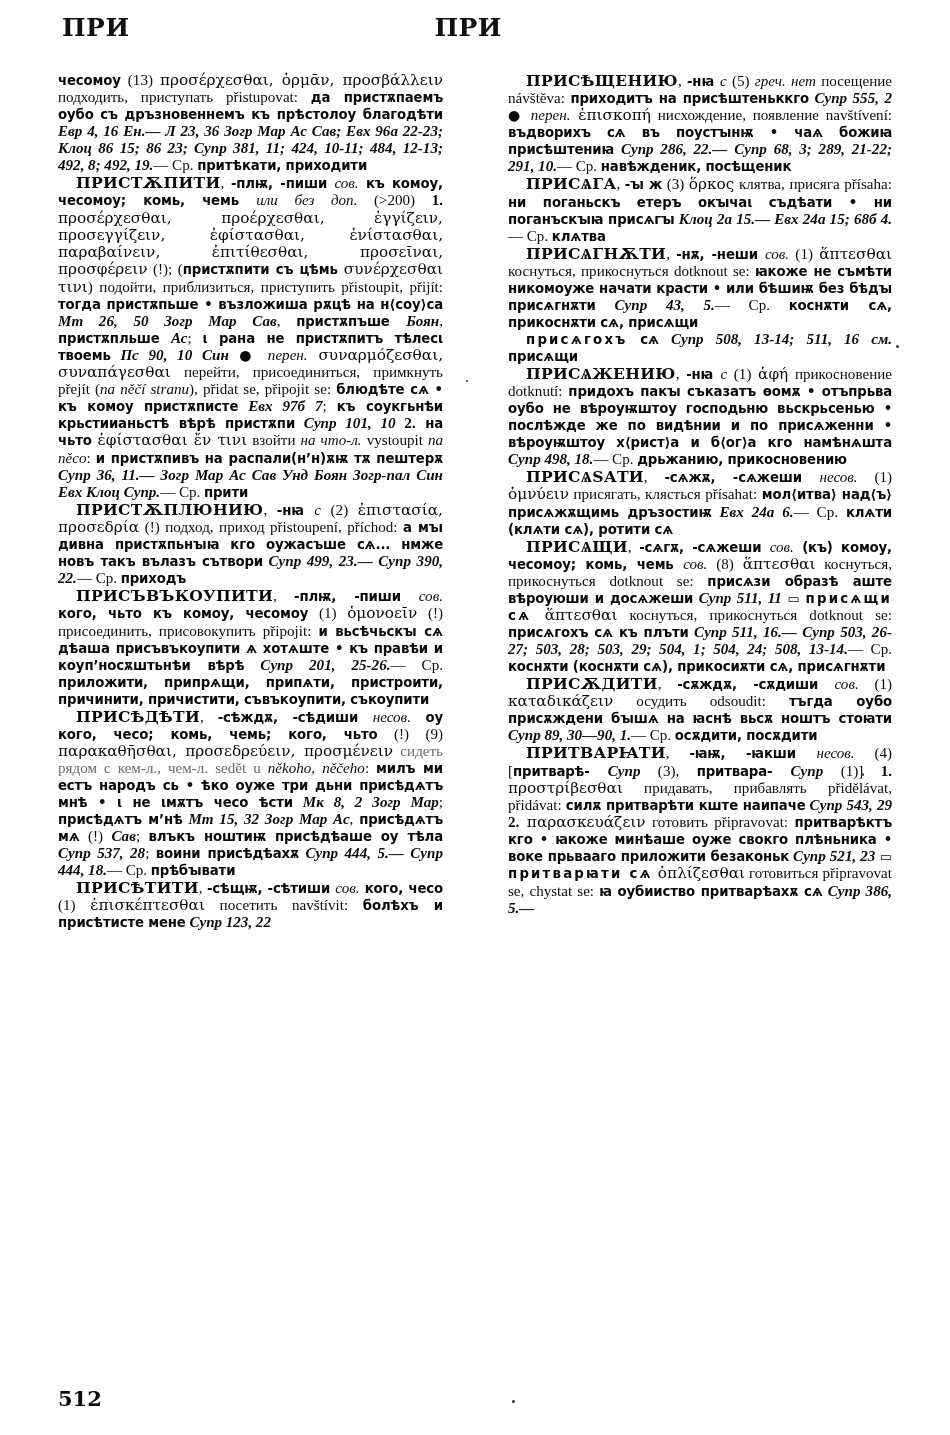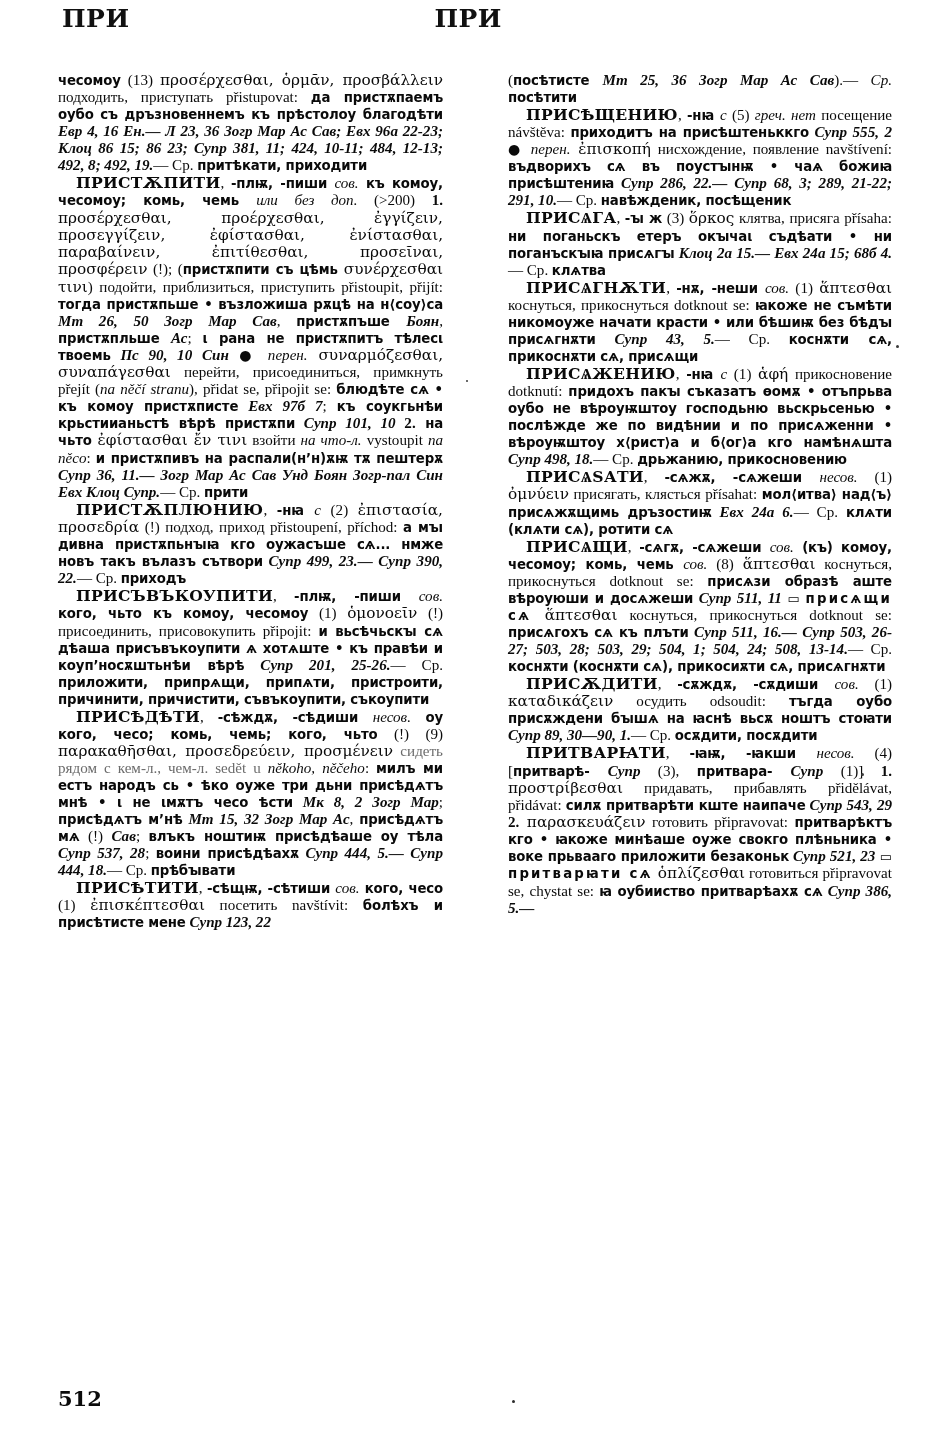--- a/index.html
+++ b/index.html
@@ -18,21 +18,21 @@
   .page {
     position: absolute;
     inset: 0;
     padding: 0;
   }
 
   
   .heads {
     display: flex;
     position: absolute;
-    top: 6px;
+    top: 15px;
     left: 0;
     width: 752px;
   }
   .head-col {
     width: 450px;
     padding-left: 62px;
     box-sizing: border-box;
   }
   .head-col.right { padding-left: 58px; }
   .running-head {
@@ -142,24 +142,24 @@
   <div class="columns">
     <div class="col left" id="col-left">
         <p class="para"><span class="cyr">чесомоу</span><span class="lat"> (13) </span><span class="gk">προσέρχεσθαι, ὁρμᾶν, προσβάλλειν</span><span class="lat"> подходить, приступать </span><span class="lat">přistupovat: </span><span class="cyr">да пристѫпаемъ оубо съ дръзновеннемъ къ прѣстолоу благодѣти</span><span class="itb"> Евр 4, 16 Ен.— Л 23, 36 Зогр Мар Ас Сав; Евх 96а 22-23; Клоц 86 15; 86 23; Супр 381, 11; 424, 10-11; 484, 12-13; 492, 8; 492, 19.</span><span class="lat">— Ср. </span><span class="cyr">притѣкати, приходити</span></p>
         <p class="para indent"><span class="hw">ПРИСТѪПИТИ</span><span class="lat">, </span><span class="cyr">-плѭ, -пиши </span><span class="it">сов.</span><span class="cyr"> къ комоу, чесомоу; комь, чемь </span><span class="it">или без доп.</span><span class="lat"> (&gt;200) </span><span class="num">1.</span><span class="gk"> προσέρχεσθαι, προέρχεσθαι, ἐγγίζειν, προσεγγίζειν, ἐφίστασθαι, ἐνίστασθαι, παραβαίνειν, ἐπιτίθεσθαι, προσεῖναι, προσφέρειν</span><span class="lat"> (!); (</span><span class="cyr">пристѫпити съ цѣмь </span><span class="gk">συνέρχεσθαι τινι</span><span class="lat">) подойти, приблизиться, приступить </span><span class="lat">přistoupit, přijít: </span><span class="cyr">тогда пристѫпьше • възложиша рѫцѣ на н⟨соу⟩са</span><span class="itb"> Мт 26, 50 Зогр Мар Сав</span><span class="lat">, </span><span class="cyr">пристѫпъше </span><span class="itb">Боян</span><span class="lat">, </span><span class="cyr">пристѫпльше </span><span class="itb">Ас</span><span class="lat">; </span><span class="cyr">ι рана не пристѫпитъ тѣлесι твоемь</span><span class="itb"> Пс 90, 10 Син</span><span class="bigdot"> ● </span><span class="it">перен.</span><span class="gk"> συναρμόζεσθαι, συναπάγεσθαι</span><span class="lat"> перейти, присоединиться, примкнуть </span><span class="lat">přejít (</span><span class="it">na něčí stranu</span><span class="lat">), přidat se, připojit se: </span><span class="cyr">блюдѣте сѧ • къ комоу пристѫписте</span><span class="itb"> Евх 97б 7</span><span class="lat">; </span><span class="cyr">къ соукгьнѣи крьстиианьстѣ вѣрѣ пристѫпи</span><span class="itb"> Супр 101, 10 </span><span class="num">2.</span><span class="cyr"> на чьто </span><span class="gk">ἐφίστασθαι ἔν τινι</span><span class="lat"> взойти </span><span class="it">на что-л.</span><span class="lat"> vystoupit </span><span class="it">na něco</span><span class="lat">: </span><span class="cyr">и пристѫпивъ на распали(н’н)ѫѭ тѫ пештерѫ</span><span class="itb"> Супр 36, 11.— Зогр Мар Ас Сав Унд Боян Зогр-пал Син Евх Клоц Супр.</span><span class="lat">— Ср. </span><span class="cyr">прити</span></p>
         <p class="para indent"><span class="hw">ПРИСТѪПЛЮНИЮ</span><span class="lat">, </span><span class="cyr">-нꙗ </span><span class="it">с</span><span class="lat"> (2) </span><span class="gk">ἐπιστασία, προσεδρία</span><span class="lat"> (!) подход, приход </span><span class="lat">přistoupení, příchod: </span><span class="cyr">а мъı дивна пристѫпьнꙑꙗ кго оужасъше сѧ... нмже новъ такъ вълазъ сътвори</span><span class="itb"> Супр 499, 23.— Супр 390, 22.</span><span class="lat">— Ср. </span><span class="cyr">приходъ</span></p>
         <p class="para indent"><span class="hw">ПРИСЪВЪКОУПИТИ</span><span class="lat">, </span><span class="cyr">-плѭ, -пиши </span><span class="it">сов.</span><span class="cyr"> кого, чьто къ комоу, чесомоу</span><span class="lat"> (1) </span><span class="gk">ὁμονοεῖν</span><span class="lat"> (!) присоединить, присовокупить </span><span class="lat">připojit: </span><span class="cyr">и вьсѣчьскꙑ сѧ дѣаша присъвъкоупити ѧ хотѧште • къ правѣи и коуп’носѫштьнѣи вѣрѣ</span><span class="itb"> Супр 201, 25-26.</span><span class="lat">— Ср. </span><span class="cyr">приложити, припрѧщи, припѧти, пристроити, причинити, причистити, съвъкоупити, съкоупити</span></p>
         <p class="para indent"><span class="hw">ПРИСѢДѢТИ</span><span class="lat">, </span><span class="cyr">-сѣждѫ, -сѣдиши </span><span class="it">несов.</span><span class="cyr"> оу кого, чесо; комь, чемь; кого, чьто</span><span class="lat"> (!) (9) </span><span class="gk">παρακαθῆσθαι, προσεδρεύειν, προσμένειν</span><span class="faint"> сидеть рядом с кем-л., чем-л. </span><span class="faint">sedět u </span><span class="it">někoho, něčeho</span><span class="lat">: </span><span class="cyr">милъ ми естъ народъ сь • ѣко оуже три дьни присѣдѧтъ мнѣ • ι не ιмѫтъ чесо ѣсти</span><span class="itb"> Мк 8, 2 Зогр Мар</span><span class="lat">; </span><span class="cyr">присѣдѧтъ м’нѣ</span><span class="itb"> Мт 15, 32 Зогр Мар Ас</span><span class="lat">, </span><span class="cyr">присѣдѧтъ мѧ</span><span class="lat"> (!) </span><span class="itb">Сав</span><span class="lat">; </span><span class="cyr">влъкъ ноштиѭ присѣдѣаше оу тѣла</span><span class="itb"> Супр 537, 28</span><span class="lat">; </span><span class="cyr">воини присѣдѣахѫ</span><span class="itb"> Супр 444, 5.— Супр 444, 18.</span><span class="lat">— Ср. </span><span class="cyr">прѣбꙑвати</span></p>
         <p class="para indent"><span class="hw">ПРИСѢТИТИ</span><span class="lat">, </span><span class="cyr">-сѣщѭ, -сѣтиши </span><span class="it">сов.</span><span class="cyr"> кого, чесо</span><span class="lat"> (1) </span><span class="gk">ἐπισκέπτεσθαι</span><span class="lat"> посетить </span><span class="lat">navštívit: </span><span class="cyr">болѣхъ и присѣтисте мене</span><span class="itb"> Супр 123, 22</span></p>
       </div>
     <div class="col right" id="col-right">
-        <p class="para"><span class="lat">(</span><span class="cyr">посѣтисте </span><span class="itb">Мт 25, 36 Зогр Мар Ас Сав</span><span class="lat">).— </span><span class="it">Ср.</span><span class="cyr"> посѣтити</span></p>
         <p class="para indent"><span class="hw">ПРИСѢЩЕНИЮ</span><span class="lat">, </span><span class="cyr">-нꙗ </span><span class="it">с</span><span class="lat"> (5) </span><span class="it">греч. нет</span><span class="lat"> посещение </span><span class="lat">návštěva: </span><span class="cyr">приходитъ на присѣштеньккго</span><span class="itb"> Супр 555, 2</span><span class="bigdot"> ● </span><span class="it">перен.</span><span class="gk"> ἐπισκοπή</span><span class="lat"> нисхождение, появление </span><span class="lat">navštívení: </span><span class="cyr">въдворихъ сѧ въ поустꙑнѭ • чаѧ божиꙗ присѣштениꙗ</span><span class="itb"> Супр 286, 22.— Супр 68, 3; 289, 21-22; 291, 10.</span><span class="lat">— Ср. </span><span class="cyr">навѣжденик, посѣщеник</span></p>
         <p class="para indent"><span class="hw">ПРИСѦГА</span><span class="lat">, </span><span class="cyr">-ꙑ ж</span><span class="lat"> (3) </span><span class="gk">ὅρκος</span><span class="lat"> клятва, присяга </span><span class="lat">přísaha: </span><span class="cyr">ни поганьскъ етеръ окꙑчаι съдѣати • ни поганъскꙑꙗ присѧгꙑ</span><span class="itb"> Клоц 2а 15.— Евх 24а 15; 68б 4.</span><span class="lat">— Ср. </span><span class="cyr">клѧтва</span></p>
         <p class="para indent"><span class="hw">ПРИСѦГНѪТИ</span><span class="lat">, </span><span class="cyr">-нѫ, -неши </span><span class="it">сов.</span><span class="lat"> (1) </span><span class="gk">ἅπτεσθαι</span><span class="lat"> коснуться, прикоснуться </span><span class="lat">dotknout se: </span><span class="cyr">ꙗкоже не съмѣти никомоуже начати красти • или бѣшиѭ без бѣдꙑ присѧгнѫти</span><span class="itb"> Супр 43, 5.</span><span class="lat">— Ср. </span><span class="cyr">коснѫти сѧ, прикоснѫти сѧ, присѧщи</span></p>
+        <p class="para indent"><span class="cyr spaced">присѧгохъ</span><span class="cyr"> сѧ</span><span class="itb"> Супр 508, 13-14; 511, 16 см.</span><span class="lat"> </span><span class="cyr">присѧщи</span></p>
         <p class="para indent"><span class="hw">ПРИСѦЖЕНИЮ</span><span class="lat">, </span><span class="cyr">-нꙗ </span><span class="it">с</span><span class="lat"> (1) </span><span class="gk">ἁφή</span><span class="lat"> прикосновение </span><span class="lat">dotknutí: </span><span class="cyr">придохъ пакꙑ съказатъ ѳомѫ • отъпрьва оубо не вѣроуѭштоу господьню вьскрьсенью • послѣжде же по видѣнии и по присѧженни • вѣроуѭштоу х⟨рист⟩а и б⟨ог⟩а кго намѣнѧшта</span><span class="itb"> Супр 498, 18.</span><span class="lat">— Ср. </span><span class="cyr">дрьжанию, прикосновению</span></p>
         <p class="para indent"><span class="hw">ПРИСѦЅАТИ</span><span class="lat">, </span><span class="cyr">-сѧжѫ, -сѧжеши </span><span class="it">несов.</span><span class="lat"> (1) </span><span class="gk">ὀμνύειν</span><span class="lat"> присягать, клясться </span><span class="lat">přísahat: </span><span class="cyr">мол⟨итва⟩ над⟨ъ⟩ присѧжѫщимь дръзостиѭ</span><span class="itb"> Евх 24а 6.</span><span class="lat">— Ср. </span><span class="cyr">клѧти (клѧти сѧ), ротити сѧ</span></p>
         <p class="para indent"><span class="hw">ПРИСѦЩИ</span><span class="lat">, </span><span class="cyr">-сѧгѫ, -сѧжеши </span><span class="it">сов.</span><span class="cyr"> (къ) комоу, чесомоу; комь, чемь </span><span class="it">сов.</span><span class="lat"> (8) </span><span class="gk">ἅπτεσθαι</span><span class="lat"> коснуться, прикоснуться </span><span class="lat">dotknout se: </span><span class="cyr">присѧзи образѣ аште вѣроуюши и досѧжеши</span><span class="itb"> Супр 511, 11</span><span class="box"> ▭ </span><span class="cyr spaced">присѧщи сѧ</span><span class="gk"> ἅπτεσθαι</span><span class="lat"> коснуться, прикоснуться </span><span class="lat">dotknout se: </span><span class="cyr">присѧгохъ сѧ къ плъти</span><span class="itb"> Супр 511, 16.— Супр 503, 26-27; 503, 28; 503, 29; 504, 1; 504, 24; 508, 13-14.</span><span class="lat">— Ср. </span><span class="cyr">коснѫти (коснѫти сѧ), прикосиѫти сѧ, присѧгнѫти</span></p>
         <p class="para indent"><span class="hw">ПРИСѪДИТИ</span><span class="lat">, </span><span class="cyr">-сѫждѫ, -сѫдиши </span><span class="it">сов.</span><span class="lat"> (1) </span><span class="gk">καταδικάζειν</span><span class="lat"> осудить </span><span class="lat">odsoudit: </span><span class="cyr">тъгда оубо присѫждени бꙑшѧ на ꙗснѣ вьсѫ ноштъ стоꙗти</span><span class="itb"> Супр 89, 30—90, 1.</span><span class="lat">— Ср. </span><span class="cyr">осѫдити, посѫдити</span></p>
         <p class="para indent"><span class="hw">ПРИТВАРꙖТИ</span><span class="lat">, </span><span class="cyr">-ꙗѭ, -ꙗкши </span><span class="it">несов.</span><span class="lat"> (4) [</span><span class="cyr">притварѣ- </span><span class="itb">Супр</span><span class="lat"> (3), </span><span class="cyr">притвара- </span><span class="itb">Супр</span><span class="lat"> (1)] </span><span class="num">1.</span><span class="gk"> προστρίβεσθαι</span><span class="lat"> придавать, прибавлять </span><span class="lat">přidělávat, přidávat: </span><span class="cyr">силѫ притварѣти кште наипаче</span><span class="itb"> Супр 543, 29 </span><span class="num">2.</span><span class="gk"> παρασκευάζειν</span><span class="lat"> готовить </span><span class="lat">připravovat: </span><span class="cyr">притварѣктъ кго • ꙗкоже минѣаше оуже свокго плѣньника • воке прьвааго приложити безаконьк</span><span class="itb"> Супр 521, 23</span><span class="box"> ▭ </span><span class="cyr spaced">притварꙗти сѧ</span><span class="gk"> ὁπλίζεσθαι</span><span class="lat"> готовиться </span><span class="lat">připravovat se, chystat se: </span><span class="cyr">ꙗ оубииство притварѣахѫ сѧ</span><span class="itb"> Супр 386, 5.—</span></p>
       </div>
   </div>
 
   <div class="folio">512</div>
   <div class="tiny-dot"></div>

